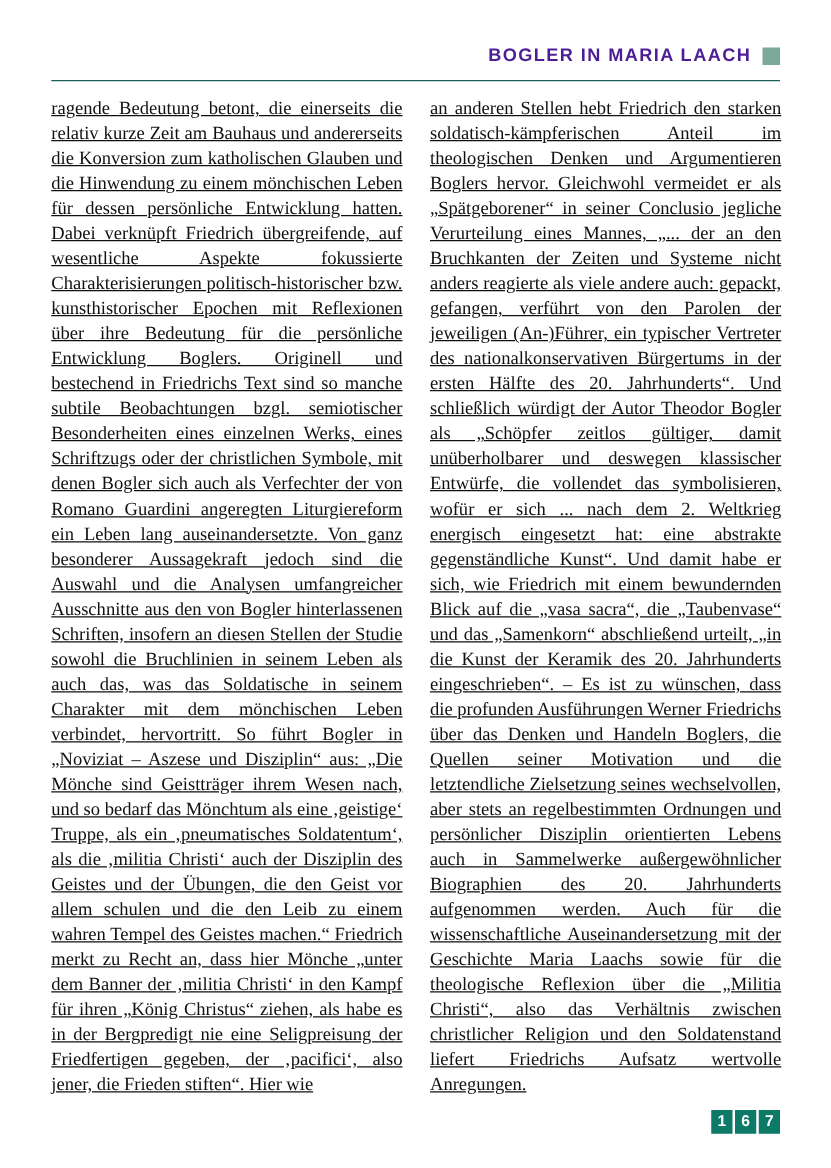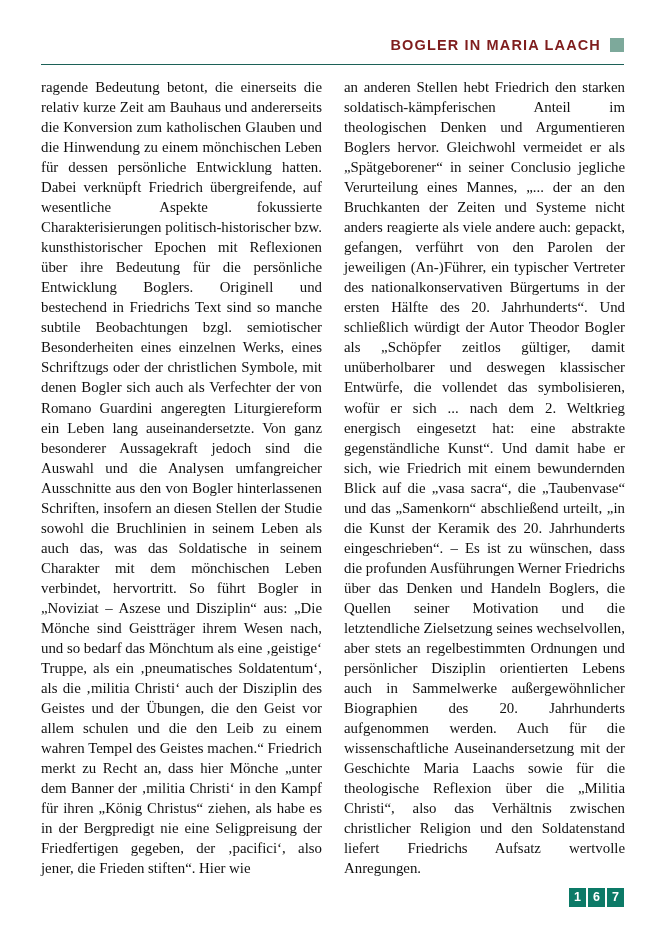--- a/index.html
+++ b/index.html
@@ -33,21 +33,21 @@
     align-items: center;
     justify-content: flex-end;
     gap: 9px;
     height: 22px;
   }
   .runhead-title {
     font-family: "Liberation Sans", "DejaVu Sans", sans-serif;
     font-weight: bold;
     font-size: 14.5px;
     letter-spacing: 1.15px;
-    color: #7f1d1d;
+    color: #4c1d95;
     white-space: nowrap;
     line-height: 1;
   }
   .runhead-square {
     width: 14px;
     height: 14px;
     background: #7da99b;
     flex: 0 0 auto;
   }
   .runhead-rule {
@@ -64,20 +64,21 @@
     position: absolute;
     left: 41px;
     top: 77px;
     width: 584px;
     display: flex;
     gap: 22px;
   }
   .col {
     width: 281px;
     flex: 0 0 281px;
+    text-decoration: underline;
   }
   .col p {
     margin: 0;
     text-align: justify;
     text-justify: inter-word;
     font-size: 14.85px;
     line-height: 20.03px;
     hyphens: manual;
     -webkit-hyphens: manual;
     word-spacing: -0.1px;

